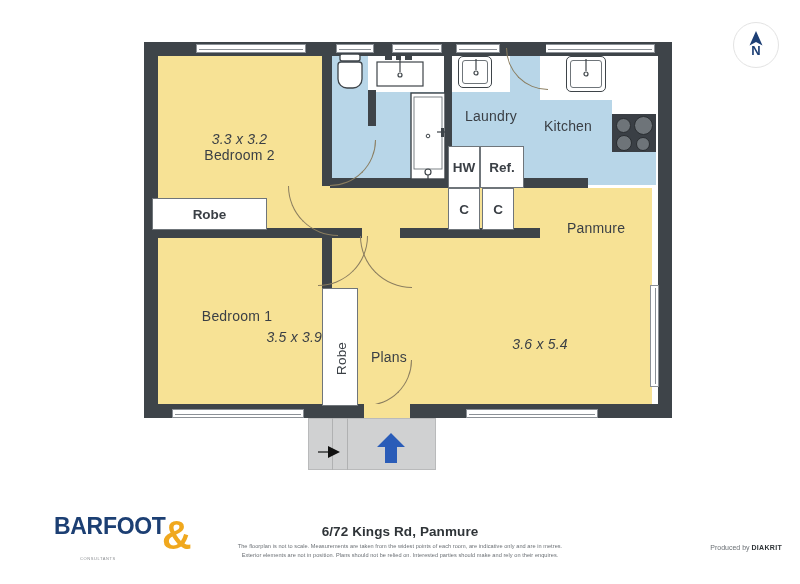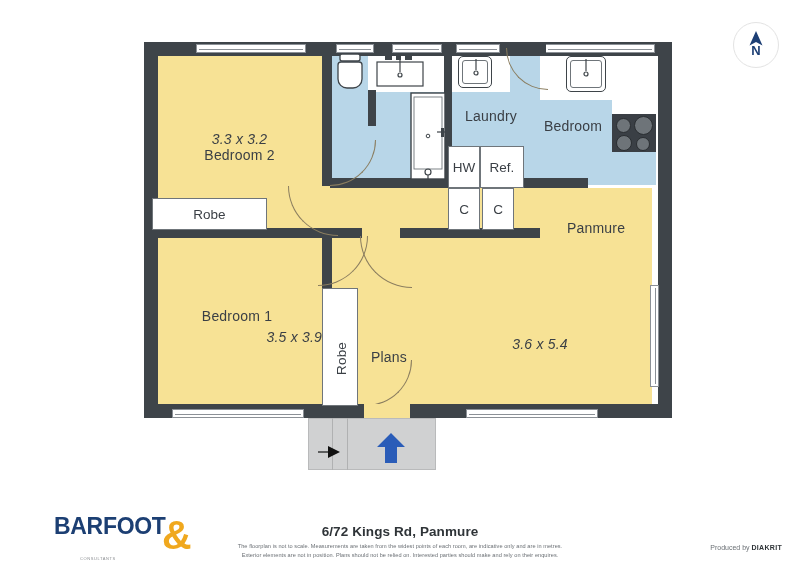--- a/index.html
+++ b/index.html
@@ -24,21 +24,21 @@
   .fill-w{background:#ffffff;}
   .lbl{position:absolute;white-space:nowrap;color:#3a3f45;
        font-size:13.5px;letter-spacing:.2px;}
   .lbl.big{font-size:14px;}
   .lbl.dim{font-size:14px;font-style:italic;}
   .lbl.vert{transform:rotate(-90deg);transform-origin:left top;}
 
   
   .box{position:absolute;background:#fff;border:1px solid #6f757a;box-sizing:border-box;}
   .boxlbl{position:absolute;display:flex;align-items:center;justify-content:center;
-          font-size:13.5px;color:#3a3f45;}
+          font-size:13.5px;color:#3a3f45;font-weight:bold;}
 
   
   .win{position:absolute;background:#fff;border:1px solid #8b9096;box-sizing:border-box;}
   .win.h:after{content:"";position:absolute;left:2px;right:2px;top:50%;
                height:1px;background:#8b9096;}
   .win.v:after{content:"";position:absolute;top:2px;bottom:2px;left:50%;
                width:1px;background:#8b9096;}
 
   
   .swing{position:absolute;border:1px solid #8a7d5f;box-sizing:border-box;background:transparent;}
@@ -224,21 +224,21 @@
     <polygon points="15,1 29,15 21,15 21,31 9,31 9,15 1,15" fill="#2a5cb8"></polygon>
   </svg>
 
   <div class="lbl big" style="left:152px;top:110px;width:175px;text-align:center;margin-top:37px;">Bedroom 2</div>
   <div class="lbl dim" style="left:152px;top:131px;width:175px;text-align:center;">3.3 x 3.2</div>
 
   <div class="lbl big" style="left:152px;top:308px;width:170px;text-align:center;">Bedroom 1</div>
   <div class="lbl dim" style="left:152px;top:329px;width:170px;text-align:right;">3.5 x 3.9</div>
 
   <div class="lbl big" style="left:465px;top:108px;">Laundry</div>
-  <div class="lbl big" style="left:544px;top:118px;">Bedroom</div>
+  <div class="lbl big" style="left:544px;top:118px;">Kitchen</div>
 
   <div class="lbl big" style="left:567px;top:220px;">Panmure</div>
   <div class="lbl dim" style="left:440px;top:336px;width:200px;text-align:center;">3.6 x 5.4</div>
 
   <div class="lbl big" style="left:371px;top:349px;">Plans</div>
 
   <div id="logo">
     <div class="l1">BARFOOT</div>
     <div class="amp">&amp;</div>
     <div class="tag">CONSULTANTS</div>

